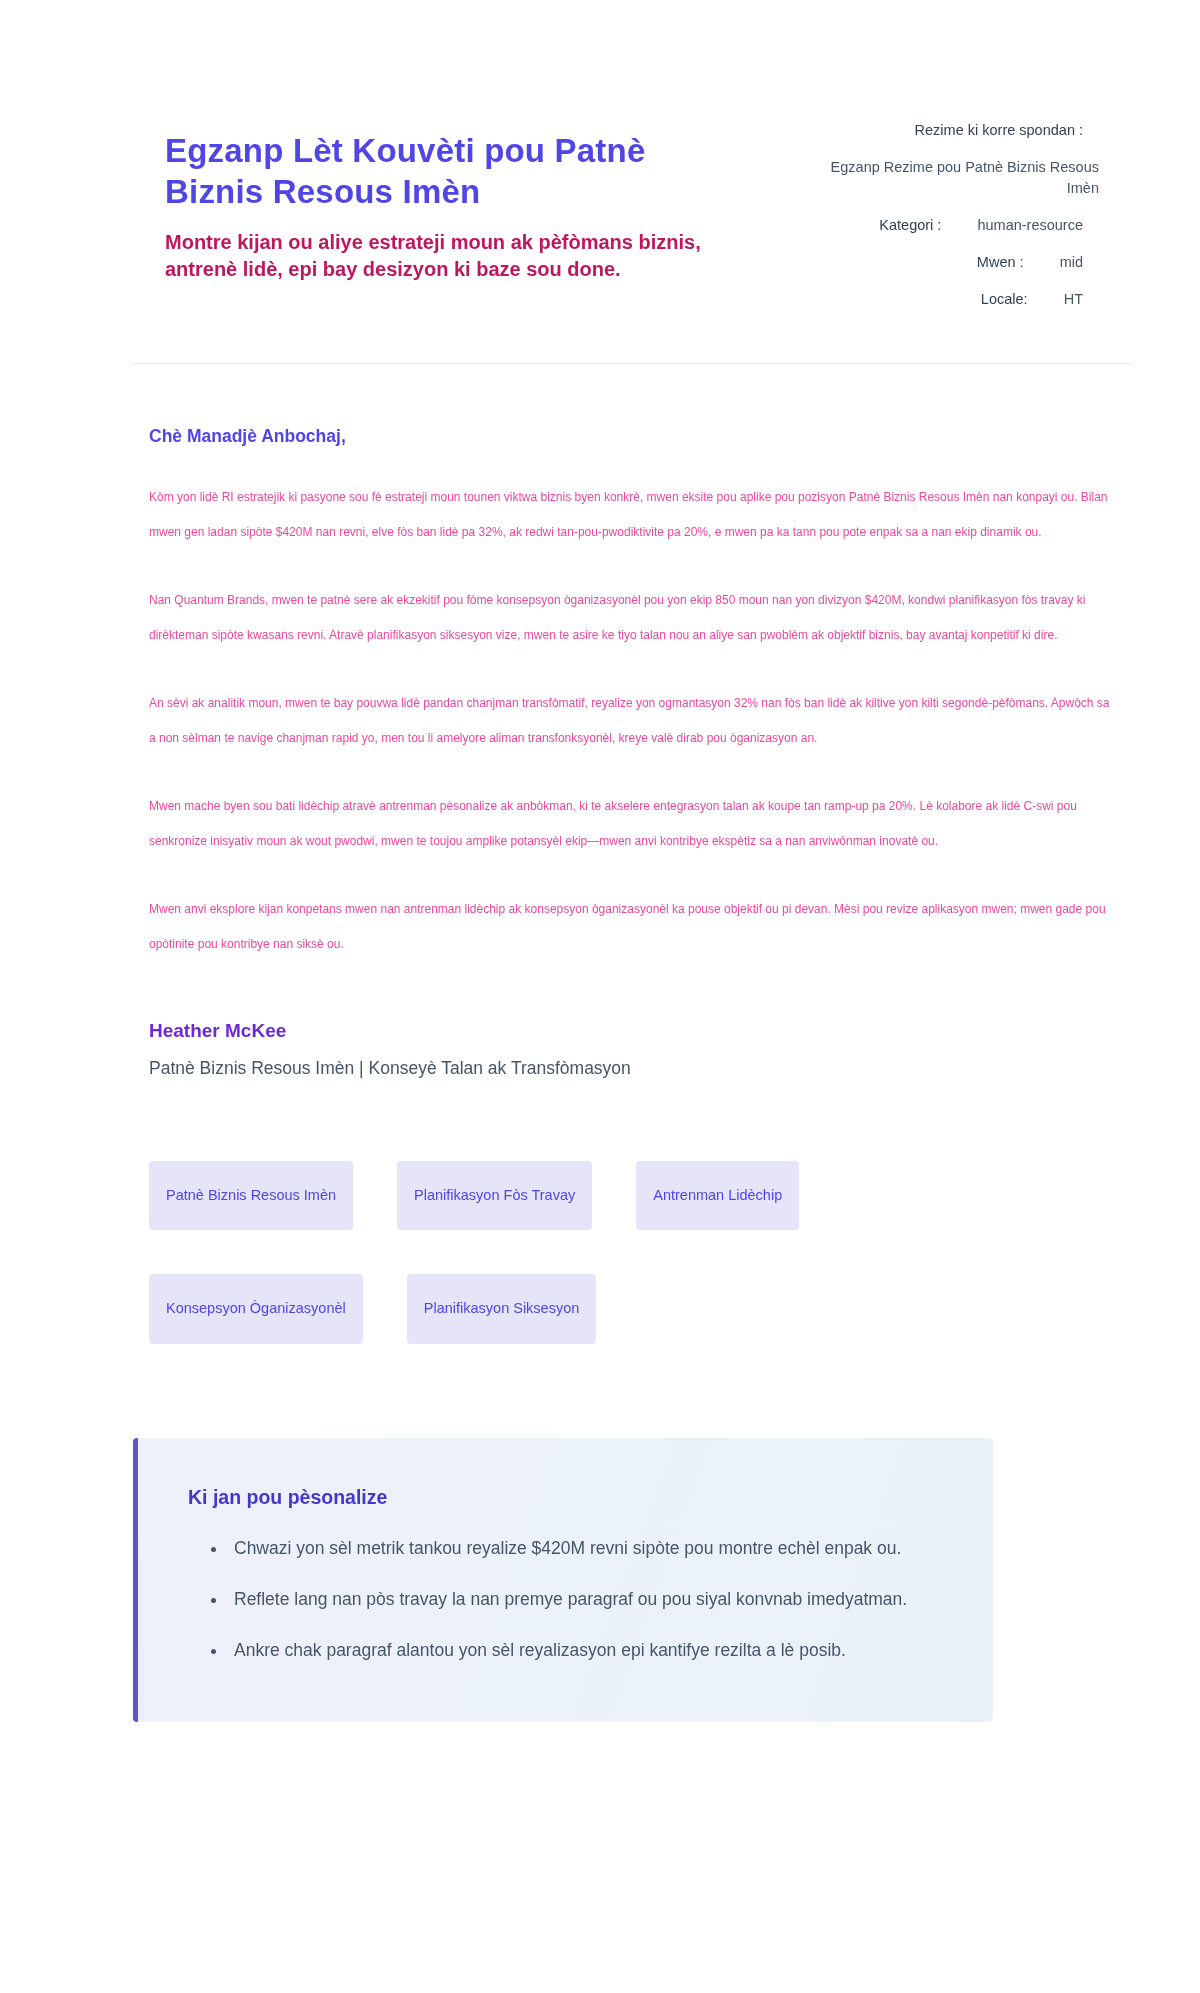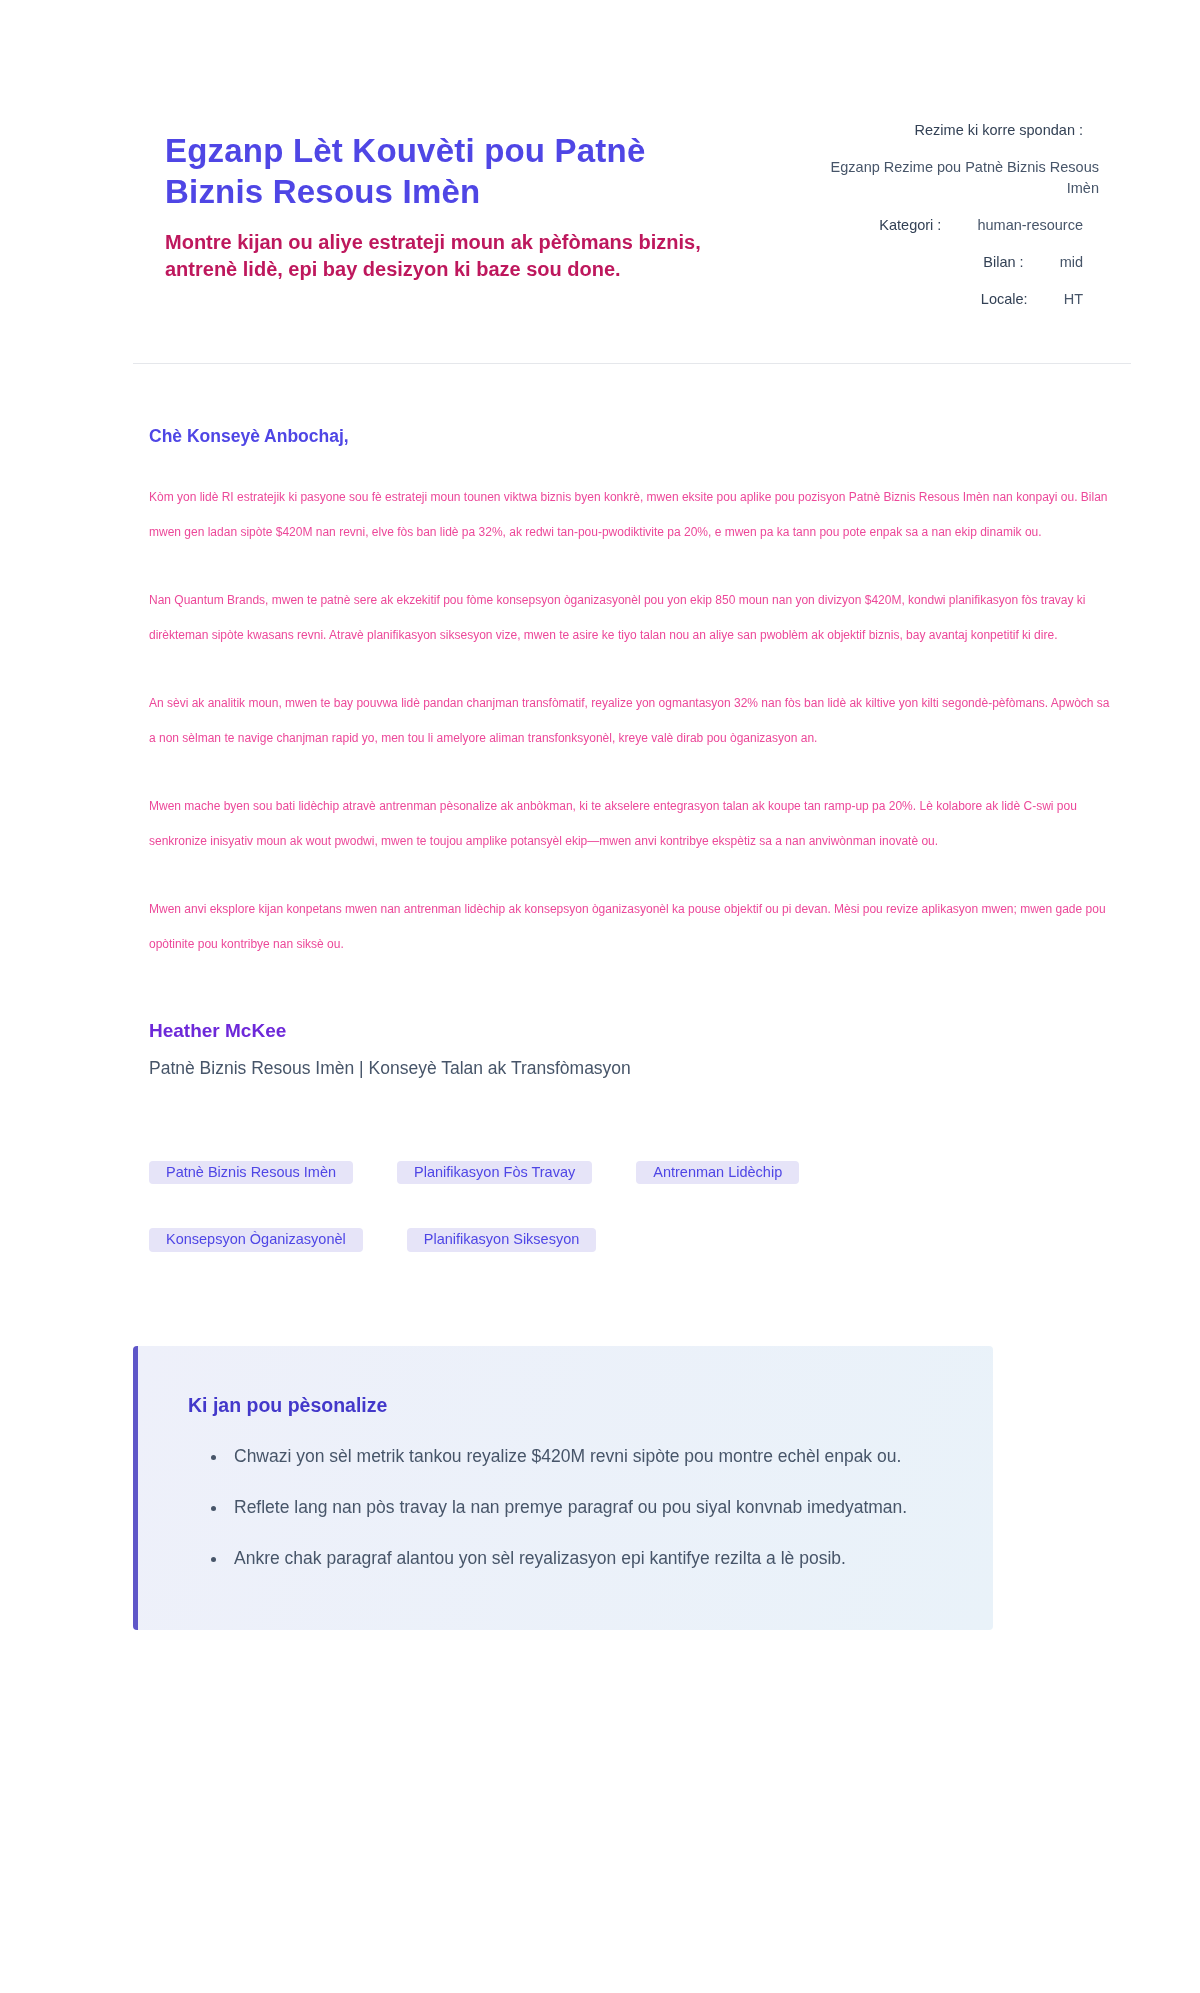--- a/index.html
+++ b/index.html
@@ -67,21 +67,21 @@
     display: flex;
     flex-wrap: wrap;
     gap: 12px;
     max-width: 700px;
   }
   .tag {
     display: inline-block;
     background: #e6e4f8;
     color: #4f46e5;
     font-size: 14.5px;
-    padding: 3px 17px;
+    padding: 26px 17px;
     border-radius: 4px;
     cursor: pointer;
     line-height: 1.2;
     white-space: nowrap;
   }
 
   
   .tips-card {
     margin-top: 78px;
     width: 860px;
@@ -116,29 +116,29 @@
 
   <div class="header">
     <div class="header-left">
       <h1 class="page-title">Egzanp Lèt Kouvèti pou Patnè Biznis Resous Imèn</h1>
       <div class="page-subtitle">Montre kijan ou aliye estrateji moun ak pèfòmans biznis, antrenè lidè, epi bay desizyon ki baze sou done.</div>
     </div>
     <div class="meta">
       <div class="meta-row"><b>Rezime ki korre spondan :</b></div>
       <div class="meta-row">Egzanp Rezime pou Patnè Biznis Resous Imèn</div>
       <div class="meta-row"><b>Kategori :</b> <span>human-resource</span></div>
-      <div class="meta-row"><b>Bilan :</b> <span>mid</span></div>
+      <div class="meta-row"><b>Mwen :</b> <span>mid</span></div>
       <div class="meta-row"><b>Locale:</b> <span>HT</span></div>
     </div>
   </div>
 
   <hr class="divider">
 
   <div class="letter">
-    <div class="greeting">Chè Konseyè Anbochaj,</div>
+    <div class="greeting">Chè Manadjè Anbochaj,</div>
     <p class="para">Kòm yon lidè RI estratejik ki pasyone sou fè estrateji moun tounen viktwa biznis byen konkrè, mwen eksite pou aplike pou pozisyon Patnè Biznis Resous Imèn nan konpayi ou. Bilan mwen gen ladan sipòte $420M nan revni, elve fòs ban lidè pa 32%, ak redwi tan-pou-pwodiktivite pa 20%, e mwen pa ka tann pou pote enpak sa a nan ekip dinamik ou.</p>
     <p class="para">Nan Quantum Brands, mwen te patnè sere ak ekzekitif pou fòme konsepsyon òganizasyonèl pou yon ekip 850 moun nan yon divizyon $420M, kondwi planifikasyon fòs travay ki dirèkteman sipòte kwasans revni. Atravè planifikasyon siksesyon vize, mwen te asire ke tiyo talan nou an aliye san pwoblèm ak objektif biznis, bay avantaj konpetitif ki dire.</p>
     <p class="para">An sèvi ak analitik moun, mwen te bay pouvwa lidè pandan chanjman transfòmatif, reyalize yon ogmantasyon 32% nan fòs ban lidè ak kiltive yon kilti segondè-pèfòmans. Apwòch sa a non sèlman te navige chanjman rapid yo, men tou li amelyore aliman transfonksyonèl, kreye valè dirab pou òganizasyon an.</p>
     <p class="para">Mwen mache byen sou bati lidèchip atravè antrenman pèsonalize ak anbòkman, ki te akselere entegrasyon talan ak koupe tan ramp-up pa 20%. Lè kolabore ak lidè C-swi pou senkronize inisyativ moun ak wout pwodwi, mwen te toujou amplike potansyèl ekip—mwen anvi kontribye ekspètiz sa a nan anviwònman inovatè ou.</p>
     <p class="para">Mwen anvi eksplore kijan konpetans mwen nan antrenman lidèchip ak konsepsyon òganizasyonèl ka pouse objektif ou pi devan. Mèsi pou revize aplikasyon mwen; mwen gade pou opòtinite pou kontribye nan siksè ou.</p>
   </div>
 
   <div class="signature">
     <div class="sig-name">Heather McKee</div>
     <div class="sig-role">Patnè Biznis Resous Imèn | Konseyè Talan ak Transfòmasyon</div>

